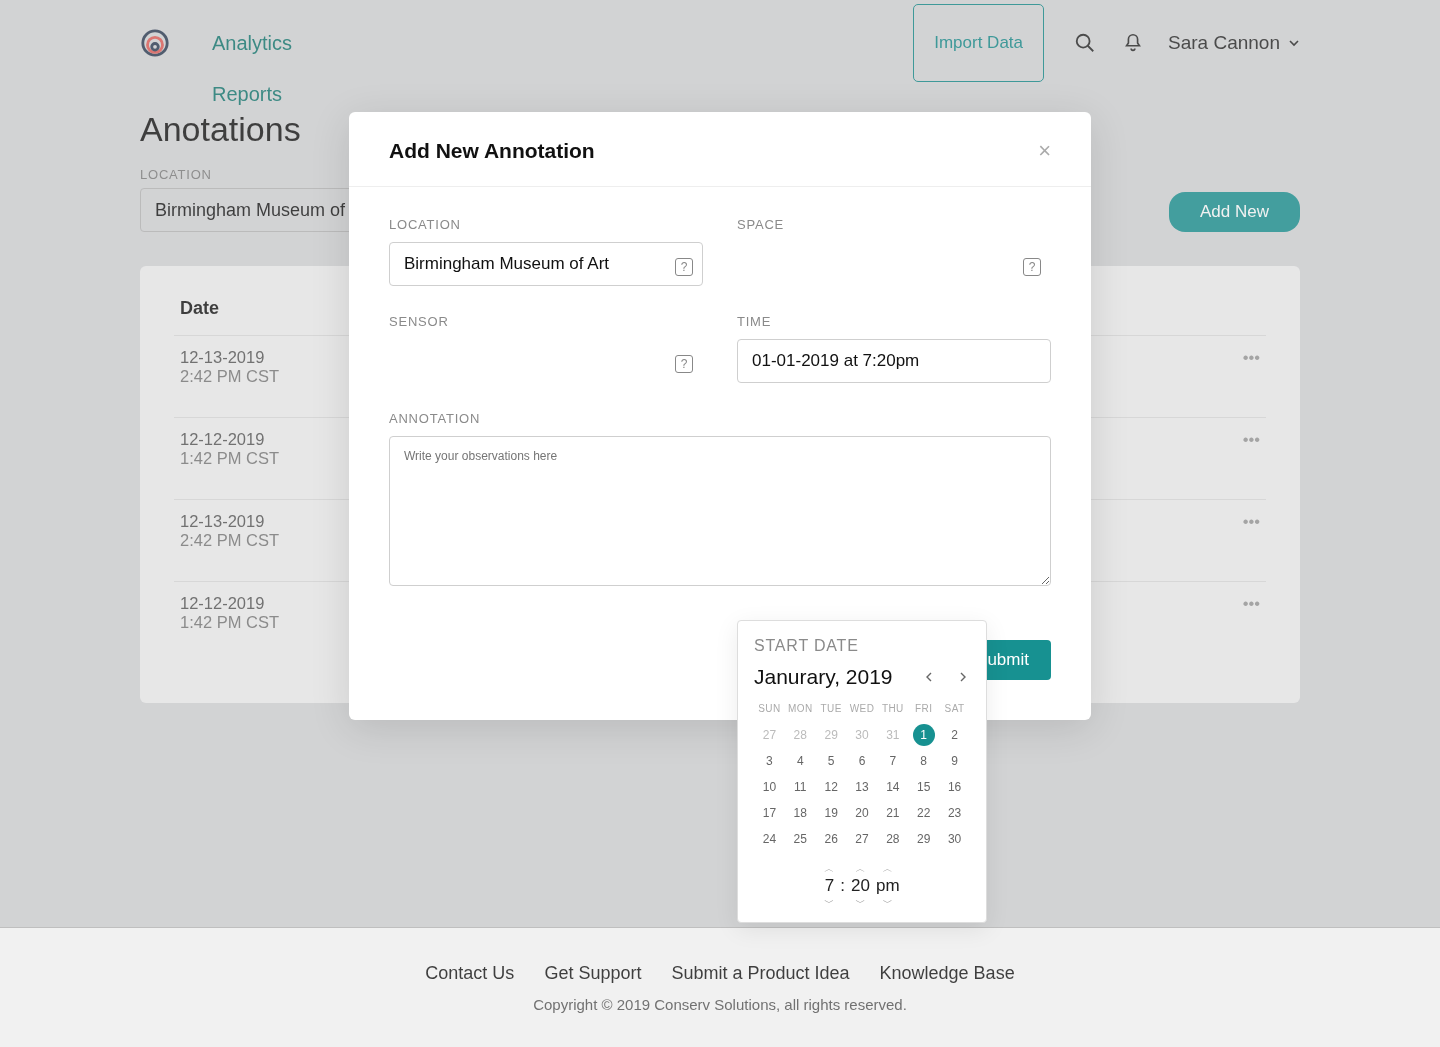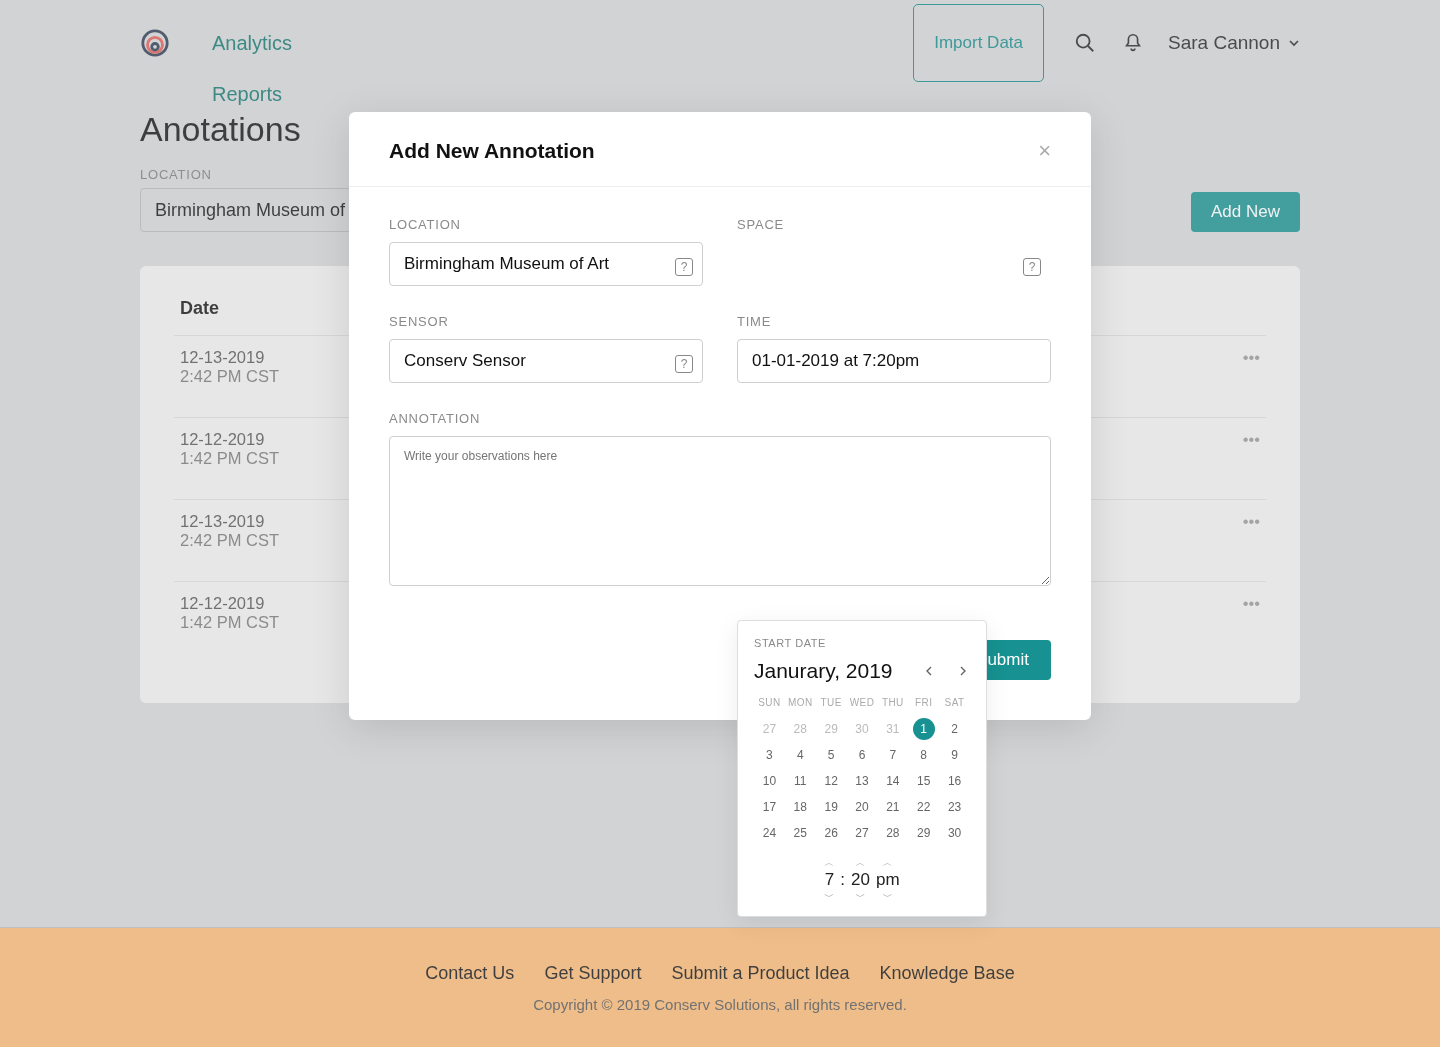--- a/index.html
+++ b/index.html
@@ -15,32 +15,32 @@
   .icon-btn { width: 26px; height: 26px; display: flex; align-items: center; justify-content: center; margin-right: 22px; cursor: pointer; color: #222; }
   .user-menu { display: flex; align-items: center; gap: 8px; font-size: 19px; color: #222; cursor: pointer; }
 
   
   .page { padding: 0 140px; }
   .page-title { font-size: 34px; font-weight: 400; margin: 24px 0 18px; color: #111; }
   .filter-row { display: flex; align-items: flex-end; gap: 24px; }
   .filter-block { display: flex; flex-direction: column; gap: 6px; }
   .filter-label { font-size: 13px; letter-spacing: .06em; color: #7b7b7b; text-transform: uppercase; }
   .select-box { width: 440px; height: 44px; border: 1px solid #b7b7b7; border-radius: 4px; background: #d6d7d9; display: flex; align-items: center; padding: 0 14px; font-size: 18px; color: #111; }
-  .add-new { margin-left: auto; height: 40px; padding: 0 20px; border: none; border-radius: 4px; background: #179191; color: #fff; font-size: 17px; cursor: pointer; }
+  .add-new { margin-left: auto; height: 40px; padding: 0 31px; border: none; border-radius: 16px; background: #179191; color: #fff; font-size: 17px; cursor: pointer; }
 
   .card { margin-top: 34px; background: #f2f2f2; border-radius: 6px; padding: 22px 34px 40px; }
   table { width: 100%; border-collapse: collapse; }
   th { text-align: left; font-size: 18px; font-weight: 600; color: #111; padding: 10px 6px 16px; }
   td { font-size: 16.5px; color: #555; padding: 12px 6px; vertical-align: top; border-top: 1px solid #ddd; }
   td .date { color: #555; }
   td .time { color: #777; }
   .row-actions { text-align: right; color: #999; }
 
   
-  .footer { position: absolute; bottom: 0; left: 0; right: 0; height: 120px; background: #fdba74; border-top: 1px solid #bcbcbc; display: flex; flex-direction: column; align-items: center; justify-content: center; gap: 12px; }
+  .footer { position: absolute; bottom: 0; left: 0; right: 0; height: 120px; background: #ffffff; border-top: 1px solid #bcbcbc; display: flex; flex-direction: column; align-items: center; justify-content: center; gap: 12px; }
   .footer-links { display: flex; gap: 30px; font-size: 18px; color: #111; }
   .footer-copy { font-size: 15px; color: #555; }
 
   
   .modal-backdrop { position: absolute; top: 0; left: 0; width: 1440px; height: 1047px; background: rgba(200,200,200,.25); display: flex; justify-content: center; align-items: flex-start; }
   .modal { margin-top: 112px; width: 742px; background: #fff; border-radius: 6px; box-shadow: 0 8px 40px rgba(0,0,0,.12); position: relative; }
   .modal-header { padding: 26px 40px 22px; border-bottom: 1px solid #eee; display: flex; align-items: center; }
   .modal-title { font-size: 21px; font-weight: 600; color: #111; }
   .modal-close { margin-left: auto; color: #aaa; font-size: 22px; cursor: pointer; }
   .modal-body { padding: 30px 40px 40px; }
@@ -48,21 +48,21 @@
   .form-field { display: flex; flex-direction: column; gap: 10px; position: relative; }
   .form-label { font-size: 13px; letter-spacing: .06em; color: #8a8a8a; text-transform: uppercase; }
   .form-input { height: 44px; border: 1px solid #cfcfcf; border-radius: 4px; padding: 0 42px 0 14px; font-size: 17px; color: #111; background: #fff; }
   .form-input-help { position: absolute; right: 10px; bottom: 10px; width: 18px; height: 18px; border: 1.2px solid #888; border-radius: 3px; display:flex; align-items:center; justify-content:center; font-size:12px; color:#888; }
   .form-full { grid-column: 1 / span 2; }
   .annotation-area { border: 1px solid #cfcfcf; border-radius: 4px; min-height: 150px; padding: 12px 14px; font-size: 12px; color: #888; resize: vertical; background: #fff; font-family: inherit; }
   .modal-submit { float: right; margin-top: 26px; height: 40px; padding: 0 22px; border: none; border-radius: 4px; background: #179191; color: #fff; font-size: 17px; cursor: pointer; }
 
   
   .datepicker { position: absolute; top: 6px; left: 0; width: 250px; background: #fff; border: 1px solid #ddd; border-radius: 4px; padding: 16px 16px 14px; box-shadow: 0 6px 24px rgba(0,0,0,.08); }
-  .dp-label { font-size: 11px; color: #8a8a8a; letter-spacing: .05em; margin-bottom: 10px; }
+  .dp-label { font-size: 16px; color: #8a8a8a; letter-spacing: .05em; margin-bottom: 10px; }
   .dp-header { display: flex; align-items: center; gap: 16px; margin-bottom: 14px; }
   .dp-month { font-size: 21px; font-weight: 400; color: #111; flex: 1; }
   .dp-nav { width: 16px; height: 16px; display:flex; align-items:center; justify-content:center; color:#666; cursor:pointer; }
   .dp-grid { display: grid; grid-template-columns: repeat(7, 1fr); gap: 4px 0; text-align: center; font-size: 12px; }
   .dp-dow { color: #aaa; font-size: 10px; letter-spacing: .04em; padding-bottom: 6px; }
   .dp-day { color: #666; padding: 4px 0; cursor: pointer; border-radius: 50%; }
   .dp-day.other { color: #bbb; }
   .dp-day.selected { background: #179191; color: #fff; width: 22px; height: 22px; line-height: 22px; margin: 0 auto; padding: 0; }
   .dp-time { margin-top: 14px; display: flex; justify-content: center; align-items: center; gap: 6px; font-size: 17px; color: #222; }
   .dp-time-col { display:flex; flex-direction:column; align-items:center; gap:2px; }
@@ -229,21 +229,20 @@
           <span class="form-input-help">?</span>
         </div>
 
         <div class="form-field">
           <span class="form-label">SPACE</span>
           <span class="form-input-help">?</span>
         </div>
 
         <div class="form-field">
           <span class="form-label">SENSOR</span>
-          <input class="form-input" value="Conserv Sensor" style="">
           <span class="form-input-help">?</span>
         </div>
 
         <div class="form-field">
           <span class="form-label">TIME</span>
           <input class="form-input" style="padding-right: 14px;" value="01-01-2019 at 7:20pm">
         </div>
 
         <div class="form-field form-full">
           <span class="form-label">ANNOTATION</span>

